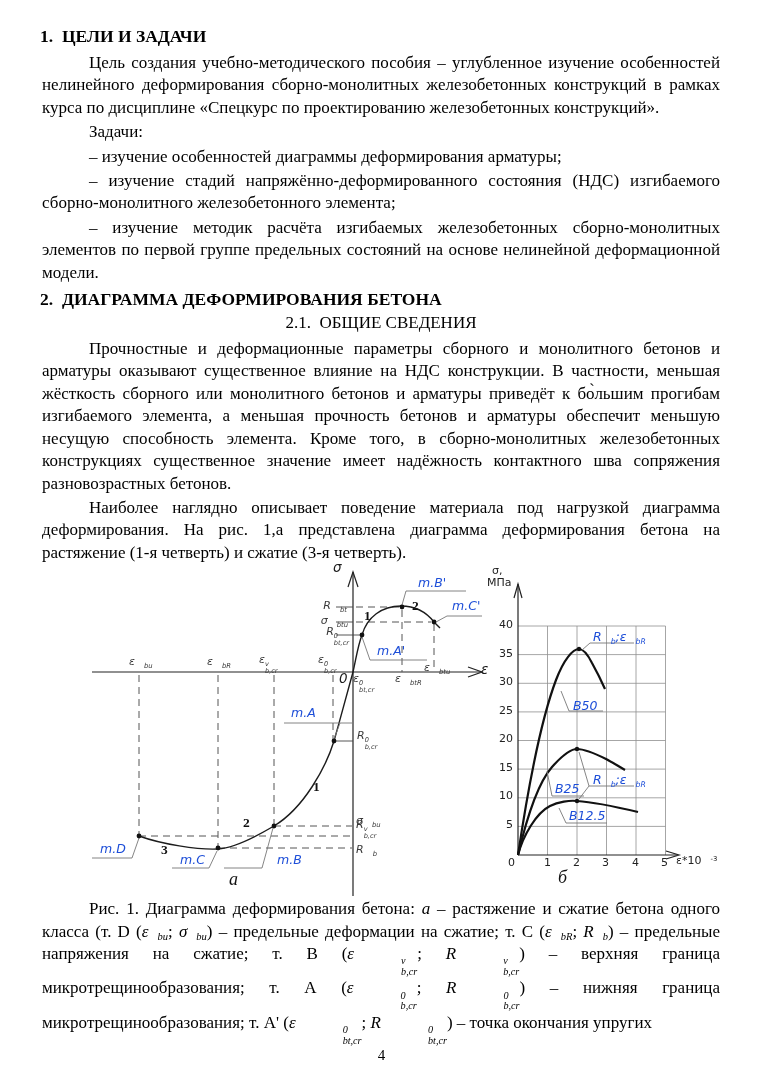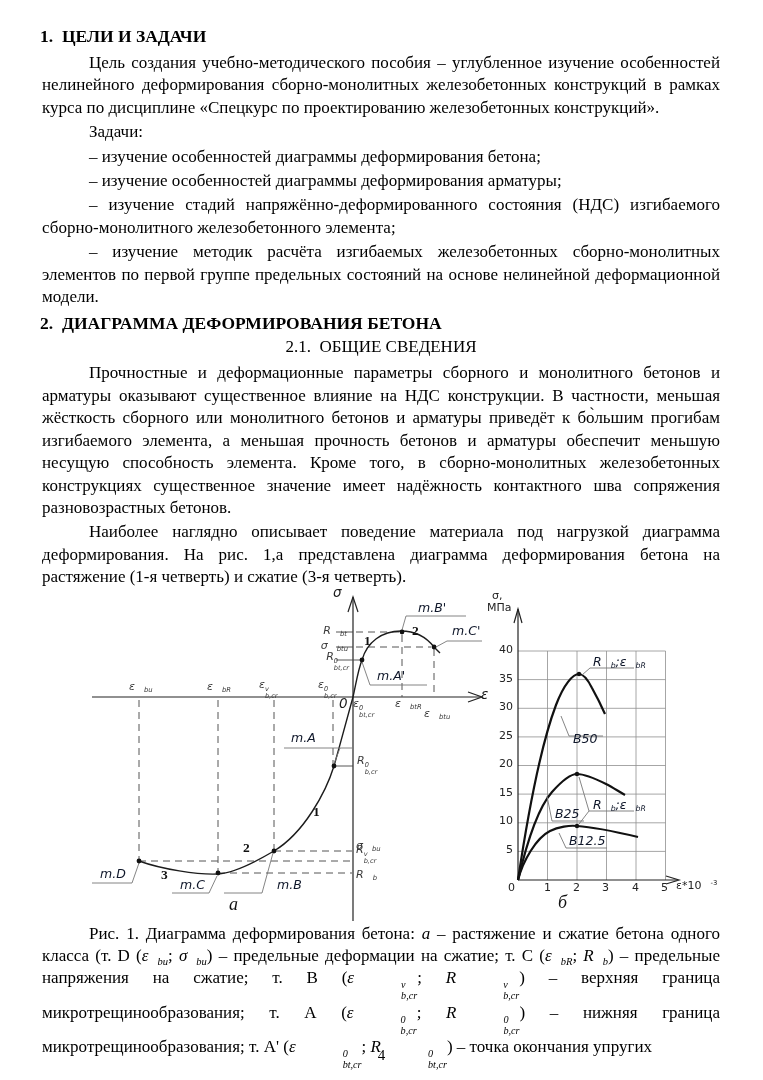--- a/index.html
+++ b/index.html
@@ -21,21 +21,21 @@
   .ss{display:inline-flex;flex-direction:column;align-items:flex-start;
       vertical-align:-0.5em;font-size:0.60em;line-height:1.05;}
   .ss span{display:block;}
   
   .figure{position:relative;width:763px;height:336px;margin-left:-40px;margin-top:-6px;}
   .figure svg{position:absolute;left:0;top:0;}
   .lb{position:absolute;white-space:nowrap;color:#3a3a3a;line-height:1;
       font-family:"DejaVu Sans","Liberation Sans",sans-serif;
       font-size:11px;font-style:italic;}
   .lb.sym{font-size:13.5px;color:#1d1d1d;}
-  .lb.call{color:#0f172a;font-size:12.5px;}
+  .lb.call{color:#1d4ed8;font-size:12.5px;}
   .lb.num{font-style:normal;font-weight:700;font-size:13.5px;color:#111;
       font-family:"Liberation Serif",serif;}
   .lb.tick{font-style:normal;font-size:11px;color:#222;}
   .lb.axis{font-style:normal;font-size:11px;color:#222;}
   .lb.figlet{font-family:"Liberation Serif",serif;font-size:18px;color:#111;}
   .caption{margin-top:2px;}
   .pagenum{position:absolute;left:0;right:0;bottom:16px;text-align:center;font-size:15px;}
   
   .ax{stroke:#222;stroke-width:1.2;fill:none;}
   .cv{stroke:#1c1c1c;stroke-width:1.4;fill:none;}
@@ -46,21 +46,20 @@
   .grid{stroke:#8f8f8f;stroke-width:0.8;fill:none;}
   .dot{fill:#111;}
 </style>
 </head>
 <body>
 
 <div class="content">
   <h1>1. ЦЕЛИ И ЗАДАЧИ</h1>
   <p>Цель создания учебно-методического пособия – углубленное изучение особенностей нелинейного деформирования сборно-монолитных железобетонных конструкций в рамках курса по дисциплине «Спецкурс по проектированию железобетонных конструкций».</p>
   <p>Задачи:</p>
-  <p>– изучение особенностей диаграммы деформирования бетона;</p>
   <p>– изучение особенностей диаграммы деформирования арматуры;</p>
   <p>– изучение стадий напряжённо-деформированного состояния (НДС) изгибаемого сборно-монолитного железобетонного элемента;</p>
   <p>– изучение методик расчёта изгибаемых железобетонных сборно-монолитных элементов по первой группе предельных состояний на основе нелинейной деформационной модели.</p>
   <h2>2. ДИАГРАММА ДЕФОРМИРОВАНИЯ БЕТОНА</h2>
   <h3>2.1. ОБЩИЕ СВЕДЕНИЯ</h3>
   <p>Прочностные и деформационные параметры сборного и монолитного бетонов и арматуры оказывают существенное влияние на НДС конструкции. В частности, меньшая жёсткость сборного или монолитного бетонов и арматуры приведёт к бо̀льшим прогибам изгибаемого элемента, а меньшая прочность бетонов и арматуры обеспечит меньшую несущую способность элемента. Кроме того, в сборно-монолитных железобетонных конструкциях существенное значение имеет надёжность контактного шва сопряжения разновозрастных бетонов.</p>
   <p>Наиболее наглядно описывает поведение материала под нагрузкой диаграмма деформирования. На рис. 1,а представлена диаграмма деформирования бетона на растяжение (1-я четверть) и сжатие (3-я четверть).</p>
 
   <div class="figure" id="fig1">
     <svg width="763" height="336" viewBox="0 0 763 336">
@@ -143,21 +142,21 @@
       <span class="lb " style="right: 414px; top: 66px;"><span>R</span><span class="ss">
           <span>0</span>
           <span>bt,cr</span>
         </span></span>
       <span class="lb sym" style="left: 339px; top: 112px;"><span>0</span></span>
       <span class="lb " style="left: 353px; top: 113px;"><span>ε</span><span class="ss">
           <span>0</span>
           <span>bt,cr</span>
         </span></span>
       <span class="lb " style="left: 395px; top: 113px;"><span>ε</span><sub>btR</sub></span>
-      <span class="lb " style="left: 424px; top: 123px; text-align: center;"><span>ε</span><sub>btu</sub></span>
+      <span class="lb " style="left: 424px; top: 102px; text-align: center;"><span>ε</span><sub>btu</sub></span>
       <span class="lb " style="left: 129px; top: 96px;"><span>ε</span><sub>bu</sub></span>
       <span class="lb " style="left: 207px; top: 96px;"><span>ε</span><sub>bR</sub></span>
       <span class="lb " style="left: 259px; top: 94px;"><span>ε</span><span class="ss">
           <span>v</span>
           <span>b,cr</span>
         </span></span>
       <span class="lb " style="left: 318px; top: 94px;"><span>ε</span><span class="ss">
           <span>0</span>
           <span>b,cr</span>
         </span></span>
@@ -196,21 +195,21 @@
       <span class="lb tick" style="right: 250px; top: 259px;"><span>5</span></span>
       <span class="lb tick" style="left: 508px; top: 297px;"><span>0</span></span>
       <span class="lb tick" style="left: 544px; top: 297px;"><span>1</span></span>
       <span class="lb tick" style="left: 573px; top: 297px;"><span>2</span></span>
       <span class="lb tick" style="left: 602px; top: 297px;"><span>3</span></span>
       <span class="lb tick" style="left: 632px; top: 297px;"><span>4</span></span>
       <span class="lb tick" style="left: 661px; top: 297px;"><span>5</span></span>
       <span class="lb tick" style="left: 676px; top: 295px;"><span>ε*10</span><sup>-3</sup></span>
       <span class="lb call" style="left: 593px; top: 71px;"><span>R</span><sub>b</sub><span>;</span><span>ε</span><sub>bR</sub></span>
       <span class="lb call" style="left: 593px; top: 214px;"><span>R</span><sub>b</sub><span>;</span><span>ε</span><sub>bR</sub></span>
-      <span class="lb call" style="left: 573px; top: 148px;"><span>В50</span></span>
+      <span class="lb call" style="left: 573px; top: 140px;"><span>В50</span></span>
       <span class="lb call" style="left: 555px; top: 223px;"><span>В25</span></span>
       <span class="lb call" style="left: 569px; top: 250px;"><span>В12.5</span></span>
       <span class="lb figlet it" style="left: 558px; top: 308px;"><span class="it">б</span></span>
     </div>
 
   <p class="caption"><span>Рис. 1. Диаграмма деформирования бетона: </span><span class="it">а</span><span> – растяжение и сжатие бетона одного класса (т. D (</span><span class="it">ε</span><sub class="it">bu</sub><span>; </span><span class="it">σ</span><sub class="it">bu</sub><span>) – предельные деформации на сжатие; т. C (</span><span class="it">ε</span><sub class="it">bR</sub><span>; </span><span class="it">R</span><sub class="it">b</sub><span>) – предельные напряжения на сжатие; т. B (</span><span class="it">ε</span><span class="ss it">
         <span>v</span>
         <span>b,cr</span>
       </span><span>; </span><span class="it">R</span><span class="ss it">
         <span>v</span>

